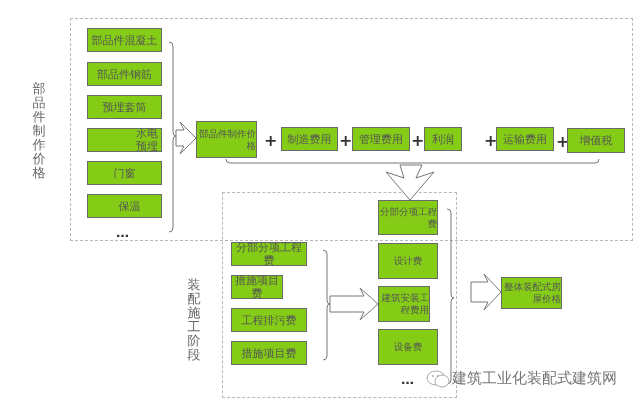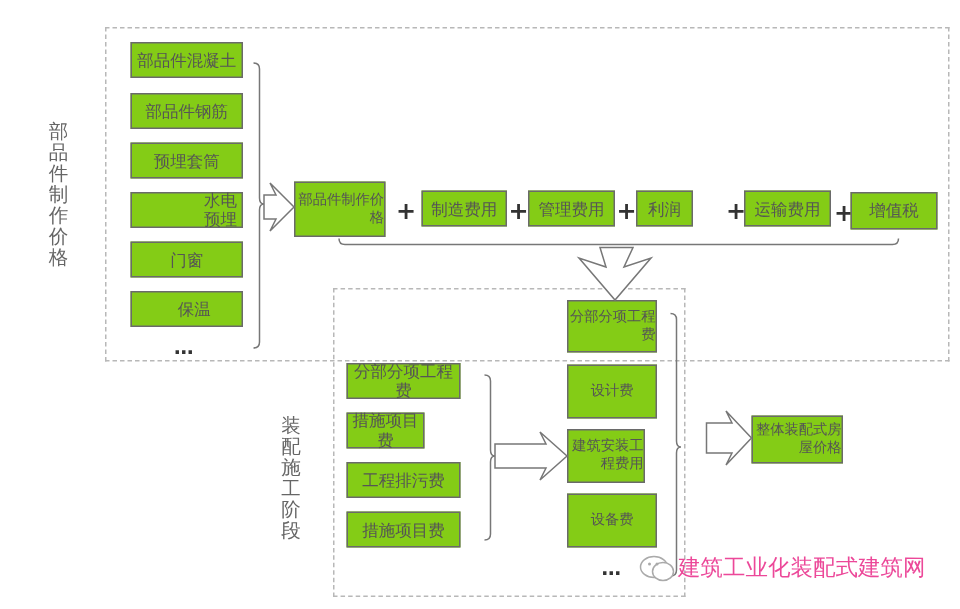--- a/index.html
+++ b/index.html
@@ -8,21 +8,21 @@
   .abs { position: absolute; }
   .dash { position: absolute; border: 1px dashed #b8b8b8; box-sizing: border-box; }
   .box { position: absolute; border: 1px solid #6a6a6a; background: #84cc16; box-sizing: border-box;
          display: flex; align-items: center; justify-content: center; text-align: center;
          font-size: 11px; line-height: 13px; color: #555; }
   .box.sm { font-size: 9.5px; line-height: 12px; text-align: right; }
   .vlabel { position: absolute; width: 16px; font-size: 13px; line-height: 14px; color: #666; text-align: center; }
   .plus { position: absolute; font-size: 16px; font-weight: bold; color: #333; font-family: "DejaVu Sans", sans-serif; line-height: 16px; }
   .dots { position: absolute; font-size: 13px; font-weight: bold; color: #333; font-family: "DejaVu Sans", sans-serif; letter-spacing: 1px; }
   svg.overlay { position: absolute; left: 0; top: 0; }
-  .wm { position: absolute; font-size: 15px; color: #ec4899; font-family: "DejaVu Sans", sans-serif; letter-spacing: 0px; }
+  .wm { position: absolute; font-size: 15px; color: #737373; font-family: "DejaVu Sans", sans-serif; letter-spacing: 0px; }
 </style>
 </head>
 <body>
 
 <div class="dash" style="left:70px; top:18px; width:563px; height:223px;"></div>
 <div class="dash" style="left:222px; top:192px; width:235px; height:206px;"></div>
 
 <div class="vlabel" style="left:31px; top:82px;">部品件制作价格</div>
 <div class="vlabel" style="left:186px; top:278px;">装配施工阶段</div>
 

